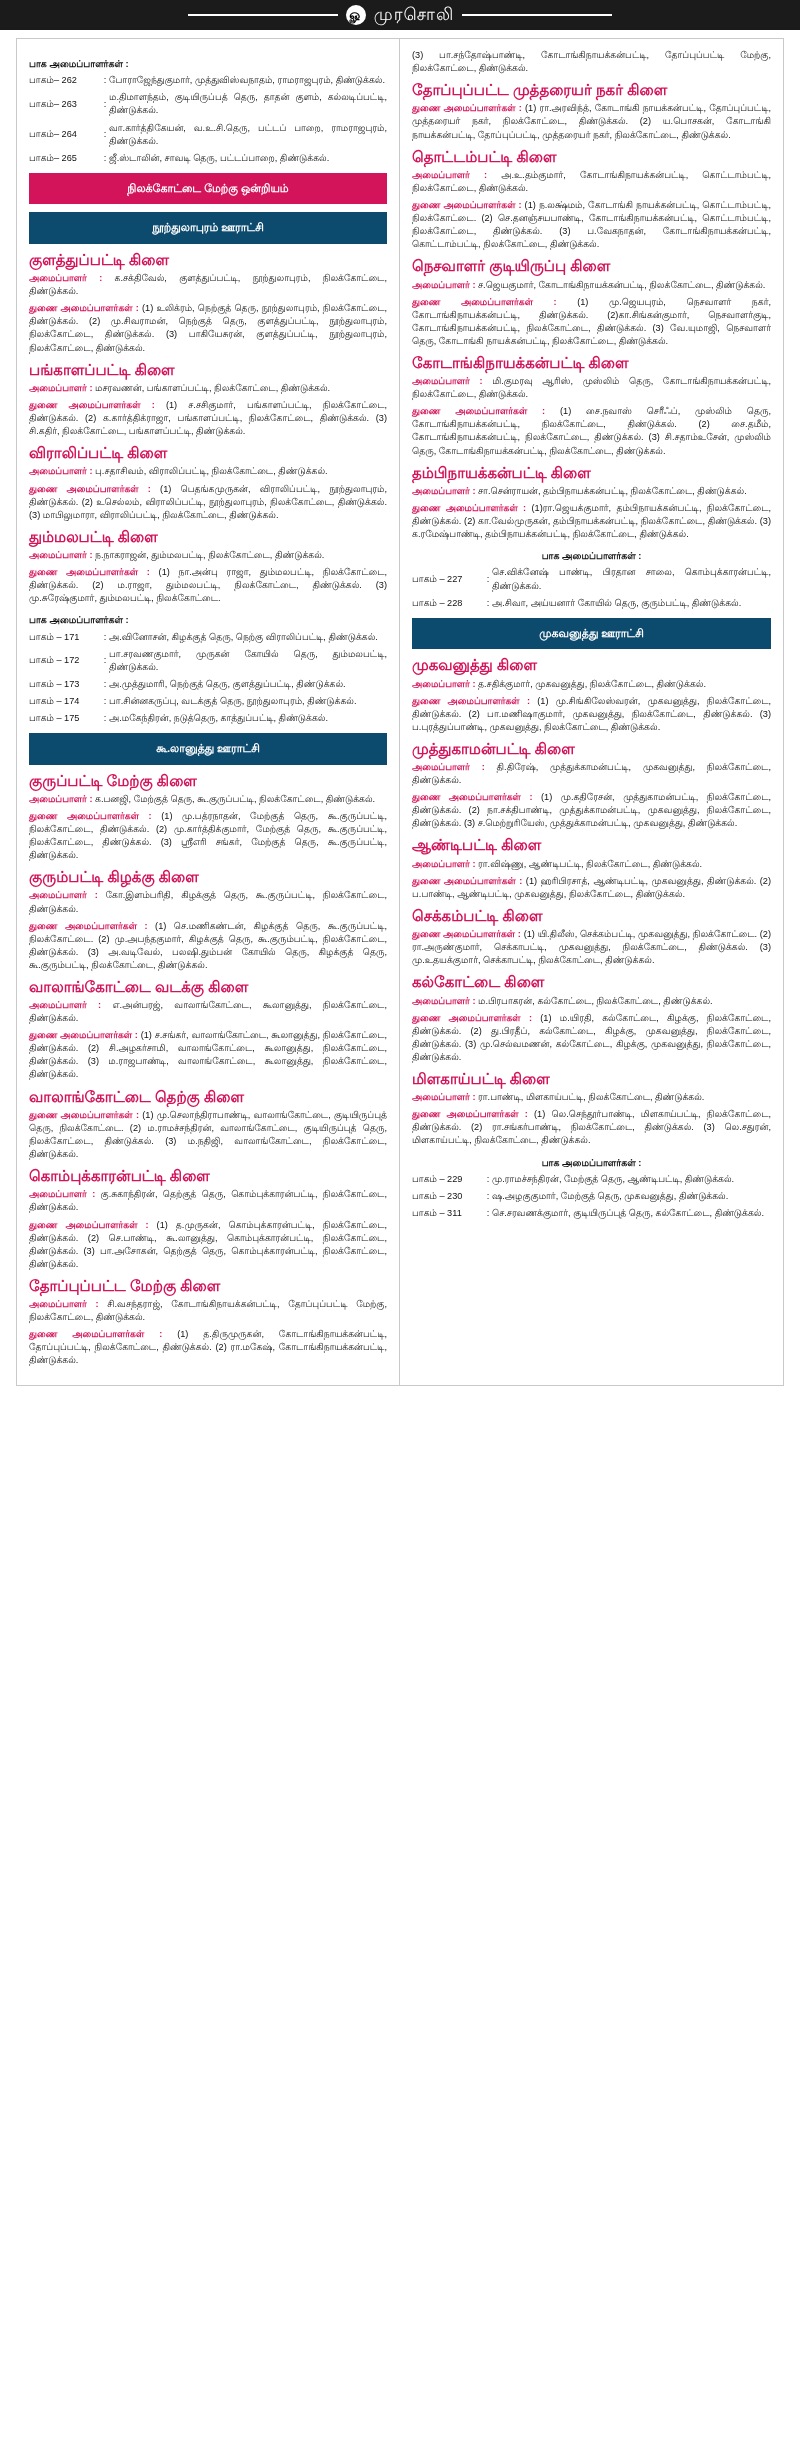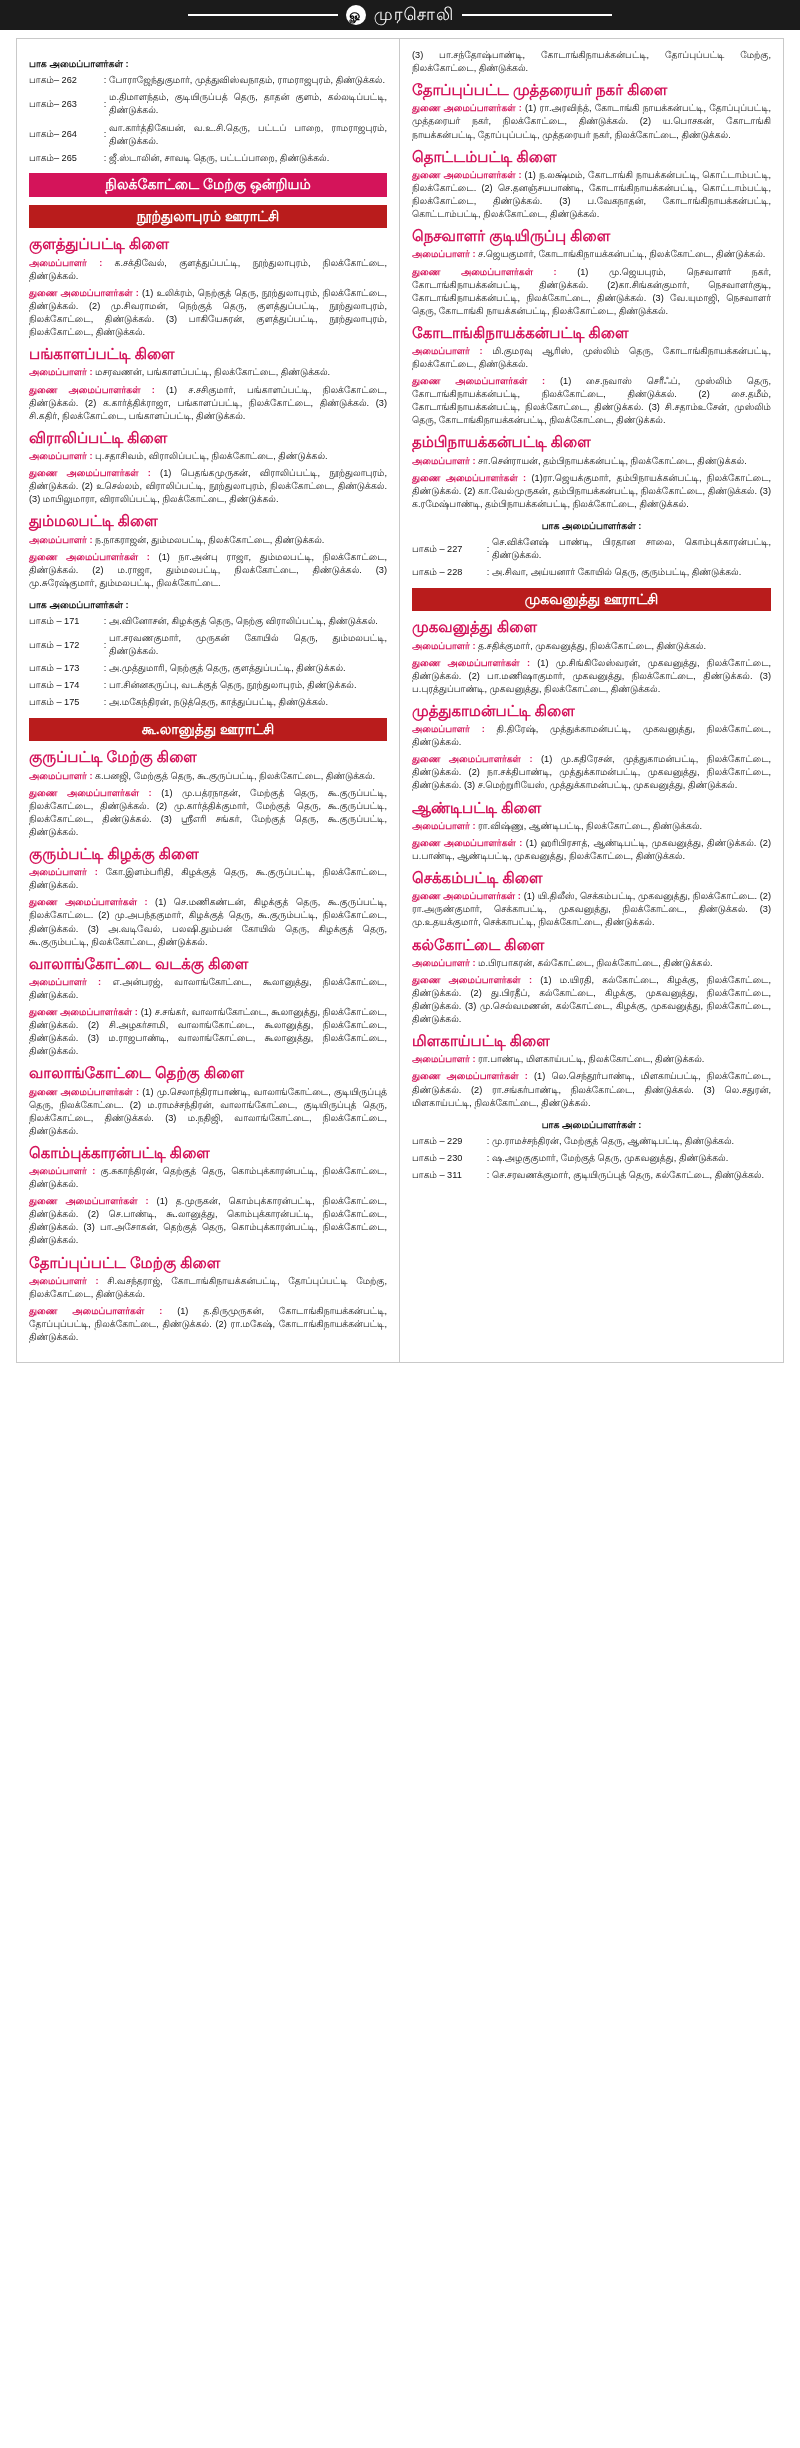--- a/index.html
+++ b/index.html
@@ -25,24 +25,24 @@
   .sheet{
     margin:8px 16px 0 16px; border:1px solid #c9c9c9; background:#fff;
     display:flex; box-sizing:border-box;
   }
   .col{
     width:50%; box-sizing:border-box; padding:10px 12px 14px 12px;
     color:#111; font-size:9.2px; line-height:1.42;
   }
   .col.left{border-right:1px solid #c9c9c9;}
   .hdr-band{
-    background:#d4145a; color:#fff; font-weight:bold; font-size:14px;
-    text-align:center; padding:2px 4px; margin:8px 0 5px 0;
-  }
-  .hdr-band.pink{background:#b91c1c;}
+    background:#d4145a; color:#fff; font-weight:bold; font-size:11px;
+    text-align:center; padding:8px 4px; margin:8px 0 5px 0;
+  }
+  .hdr-band.pink{background:#0c4a6e;font-family:Liberation Serif, serif;}
   .hdr-sub{
     color:#d4145a; font-weight:bold; font-size:15px;
     margin:4px 0 2px 0;
   }
   .para{text-align:justify; margin:0 0 4px 0; color:#111;}
   .para .lbl{color:#d4145a; font-weight:bold;}
   .listline{text-align:justify; margin:0 0 4px 0;}
   .sec-label{
     margin:8px 0 4px 0; color:#111; font-weight:bold; font-size:9.4px;
   }
@@ -144,20 +144,21 @@
         <div class="para"><span class="lbl">துணை அமைப்பாளர்கள் :</span><span> (1) த.முருகன், கொம்புக்காரன்பட்டி, நிலக்கோட்டை, திண்டுக்கல். (2) செ.பாண்டி, கூ.லானுத்து, கொம்புக்காரன்பட்டி, நிலக்கோட்டை, திண்டுக்கல். (3) பா.அசோகன், தெற்குத் தெரு, கொம்புக்காரன்பட்டி, நிலக்கோட்டை, திண்டுக்கல்.</span></div>
         <div class="hdr-sub">தோப்புப்பட்ட மேற்கு கிளை</div>
         <div class="para"><span class="lbl">அமைப்பாளர் :</span><span> சி.வசந்தராஜ், கோடாங்கிநாயக்கன்பட்டி, தோப்புப்பட்டி மேற்கு, நிலக்கோட்டை, திண்டுக்கல்.</span></div>
         <div class="para"><span class="lbl">துணை அமைப்பாளர்கள் :</span><span> (1) த.திருமுருகன், கோடாங்கிநாயக்கன்பட்டி, தோப்புப்பட்டி, நிலக்கோட்டை, திண்டுக்கல். (2) ரா.மகேஷ், கோடாங்கிநாயக்கன்பட்டி, திண்டுக்கல்.</span></div>
       </div>
     <div class="col right" id="col-right">
         <div class="listline">(3) பா.சந்தோஷ்பாண்டி, கோடாங்கிநாயக்கன்பட்டி, தோப்புப்பட்டி மேற்கு, நிலக்கோட்டை, திண்டுக்கல்.</div>
         <div class="hdr-sub">தோப்புப்பட்ட முத்தரையர் நகர் கிளை</div>
         <div class="para"><span class="lbl">துணை அமைப்பாளர்கள் :</span><span> (1) ரா.அரவிந்த், கோடாங்கி நாயக்கன்பட்டி, தோப்புப்பட்டி, முத்தரையர் நகர், நிலக்கோட்டை, திண்டுக்கல். (2) ய.பொசகன், கோடாங்கி நாயக்கன்பட்டி, தோப்புப்பட்டி, முத்தரையர் நகர், நிலக்கோட்டை, திண்டுக்கல்.</span></div>
         <div class="hdr-sub">தொட்டம்பட்டி கிளை</div>
+        <div class="para"><span class="lbl">அமைப்பாளர் :</span><span> அ.உ.தம்குமார், கோடாங்கிநாயக்கன்பட்டி, கொட்டாம்பட்டி, நிலக்கோட்டை, திண்டுக்கல்.</span></div>
         <div class="para"><span class="lbl">துணை அமைப்பாளர்கள் :</span><span> (1) ந.லக்ஷ்மம், கோடாங்கி நாயக்கன்பட்டி, கொட்டாம்பட்டி, நிலக்கோட்டை. (2) செ.தனஞ்சயபாண்டி, கோடாங்கிநாயக்கன்பட்டி, கொட்டாம்பட்டி, நிலக்கோட்டை, திண்டுக்கல். (3) ப.வேகநாதன், கோடாங்கிநாயக்கன்பட்டி, கொட்டாம்பட்டி, நிலக்கோட்டை, திண்டுக்கல்.</span></div>
         <div class="hdr-sub">நெசவாளர் குடியிருப்பு கிளை</div>
         <div class="para"><span class="lbl">அமைப்பாளர் :</span><span> ச.ஜெயகுமார், கோடாங்கிநாயக்கன்பட்டி, நிலக்கோட்டை, திண்டுக்கல்.</span></div>
         <div class="para"><span class="lbl">துணை அமைப்பாளர்கள் :</span><span> (1) மு.ஜெயபுரம், நெசவாளர் நகர், கோடாங்கிநாயக்கன்பட்டி, திண்டுக்கல். (2)கா.சிங்கன்குமார், நெசவாளர்குடி, கோடாங்கிநாயக்கன்பட்டி, நிலக்கோட்டை, திண்டுக்கல். (3) வே.யுமாஜி, நெசவாளர் தெரு, கோடாங்கி நாயக்கன்பட்டி, நிலக்கோட்டை, திண்டுக்கல்.</span></div>
         <div class="hdr-sub">கோடாங்கிநாயக்கன்பட்டி கிளை</div>
         <div class="para"><span class="lbl">அமைப்பாளர் :</span><span> மி.குமரவு ஆரிஸ், முஸ்லிம் தெரு, கோடாங்கிநாயக்கன்பட்டி, நிலக்கோட்டை, திண்டுக்கல்.</span></div>
         <div class="para"><span class="lbl">துணை அமைப்பாளர்கள் :</span><span> (1) சை.நவாஸ் செரீஃப், முஸ்லிம் தெரு, கோடாங்கிநாயக்கன்பட்டி, நிலக்கோட்டை, திண்டுக்கல். (2) சை.தமீம், கோடாங்கிநாயக்கன்பட்டி, நிலக்கோட்டை, திண்டுக்கல். (3) சி.சதாம்உசேன், முஸ்லிம் தெரு, கோடாங்கிநாயக்கன்பட்டி, நிலக்கோட்டை, திண்டுக்கல்.</span></div>
         <div class="hdr-sub">தம்பிநாயக்கன்பட்டி கிளை</div>
         <div class="para"><span class="lbl">அமைப்பாளர் :</span><span> சா.சென்ராயன், தம்பிநாயக்கன்பட்டி, நிலக்கோட்டை, திண்டுக்கல்.</span></div>
         <div class="para"><span class="lbl">துணை அமைப்பாளர்கள் :</span><span> (1)ரா.ஜெயக்குமார், தம்பிநாயக்கன்பட்டி, நிலக்கோட்டை, திண்டுக்கல். (2) கா.வேல்முருகன், தம்பிநாயக்கன்பட்டி, நிலக்கோட்டை, திண்டுக்கல். (3) க.ரமேஷ்பாண்டி, தம்பிநாயக்கன்பட்டி, நிலக்கோட்டை, திண்டுக்கல்.</span></div>

